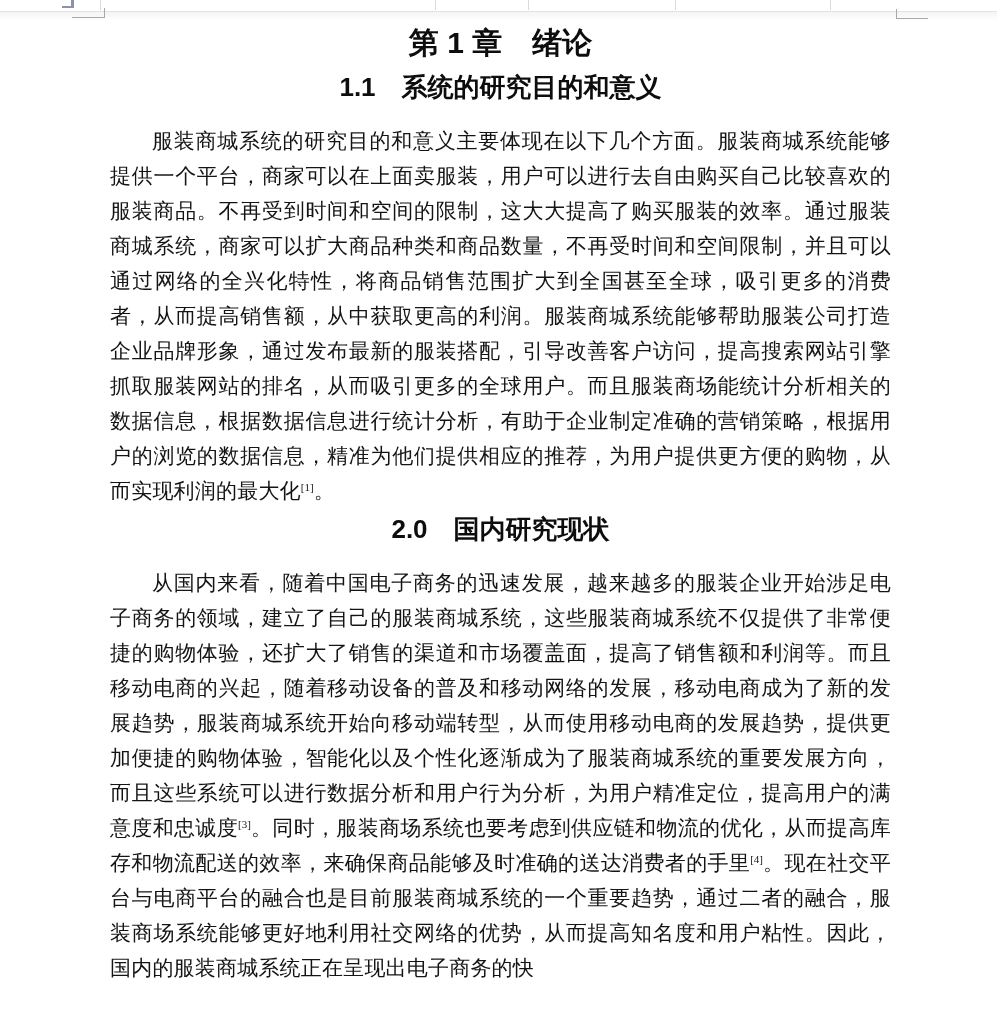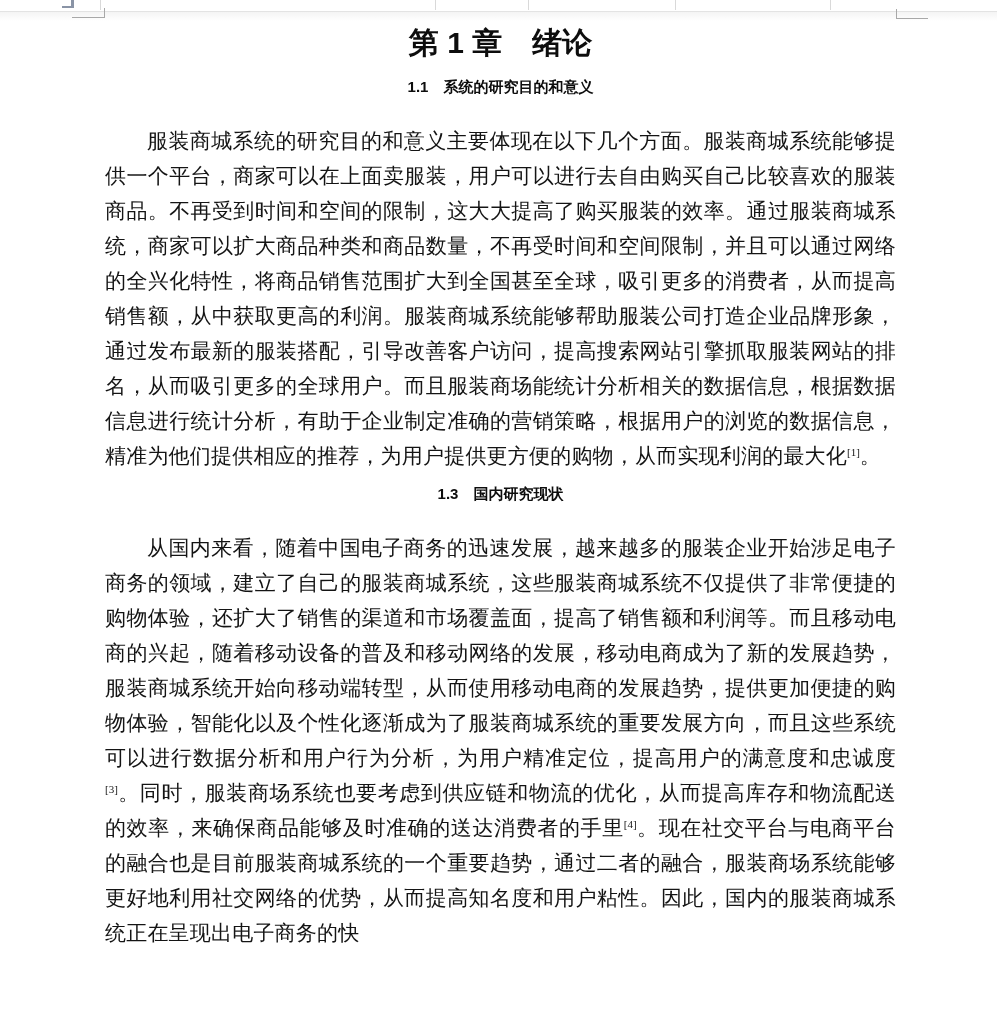--- a/index.html
+++ b/index.html
@@ -81,34 +81,34 @@
     font-size: 30px;
     line-height: 34px;
     text-align: center;
     white-space: pre-wrap;
     margin: 0;
     color: #0d0d0d;
   }
   .section-heading {
     font-family: "Liberation Sans", "DejaVu Sans", sans-serif;
     font-weight: bold;
-    font-size: 15px;
+    font-size: 26px;
     line-height: 28px;
     text-align: center;
     white-space: pre-wrap;
     margin: 13px 0 23px;
     color: #0d0d0d;
   }
   p.body-paragraph + .section-heading {
     margin-top: 6px;
   }
   .body-paragraph {
     font-size: 21px;
     line-height: 35px;
-    margin: 0;
+    margin: 5px;
     text-align: justify;
     text-justify: inter-ideograph;
     text-indent: 2em;
     letter-spacing: 0.2px;
   }
   .body-paragraph sup {
     font-size: 11px;
     line-height: 0;
     vertical-align: 7px;
     letter-spacing: 0;
@@ -130,17 +130,17 @@
   <div class="page-top-divider"></div>
   <div class="page-top-shade"></div>
   <div class="crop-mark-left"></div>
   <div class="crop-mark-right"></div>
 
   <div class="doc-content">
     <h1 class="chapter-title">第 1 章　绪论</h1>
 
   <h2 class="section-heading">1.1　系统的研究目的和意义</h2>
       <p class="body-paragraph">服装商城系统的研究目的和意义主要体现在以下几个方面。服装商城系统能够提供一个平台，商家可以在上面卖服装，用户可以进行去自由购买自己比较喜欢的服装商品。不再受到时间和空间的限制，这大大提高了购买服装的效率。通过服装商城系统，商家可以扩大商品种类和商品数量，不再受时间和空间限制，并且可以通过网络的全兴化特性，将商品销售范围扩大到全国甚至全球，吸引更多的消费者，从而提高销售额，从中获取更高的利润。服装商城系统能够帮助服装公司打造企业品牌形象，通过发布最新的服装搭配，引导改善客户访问，提高搜索网站引擎抓取服装网站的排名，从而吸引更多的全球用户。而且服装商场能统计分析相关的数据信息，根据数据信息进行统计分析，有助于企业制定准确的营销策略，根据用户的浏览的数据信息，精准为他们提供相应的推荐，为用户提供更方便的购物，从而实现利润的最大化<sup>[1]</sup>。</p>
-      <h2 class="section-heading">1.3　国内研究现状</h2>
+      <h2 class="section-heading">2.0　国内研究现状</h2>
       <p class="body-paragraph">从国内来看，随着中国电子商务的迅速发展，越来越多的服装企业开始涉足电子商务的领域，建立了自己的服装商城系统，这些服装商城系统不仅提供了非常便捷的购物体验，还扩大了销售的渠道和市场覆盖面，提高了销售额和利润等。而且移动电商的兴起，随着移动设备的普及和移动网络的发展，移动电商成为了新的发展趋势，服装商城系统开始向移动端转型，从而使用移动电商的发展趋势，提供更加便捷的购物体验，智能化以及个性化逐渐成为了服装商城系统的重要发展方向，而且这些系统可以进行数据分析和用户行为分析，为用户精准定位，提高用户的满意度和忠诚度<sup>[3]</sup>。同时，服装商场系统也要考虑到供应链和物流的优化，从而提高库存和物流配送的效率，来确保商品能够及时准确的送达消费者的手里<sup>[4]</sup>。现在社交平台与电商平台的融合也是目前服装商城系统的一个重要趋势，通过二者的融合，服装商场系统能够更好地利用社交网络的优势，从而提高知名度和用户粘性。因此，国内的服装商城系统正在呈现出电子商务的快</p>
     </div>
 
 </div>
 
 </body></html>

